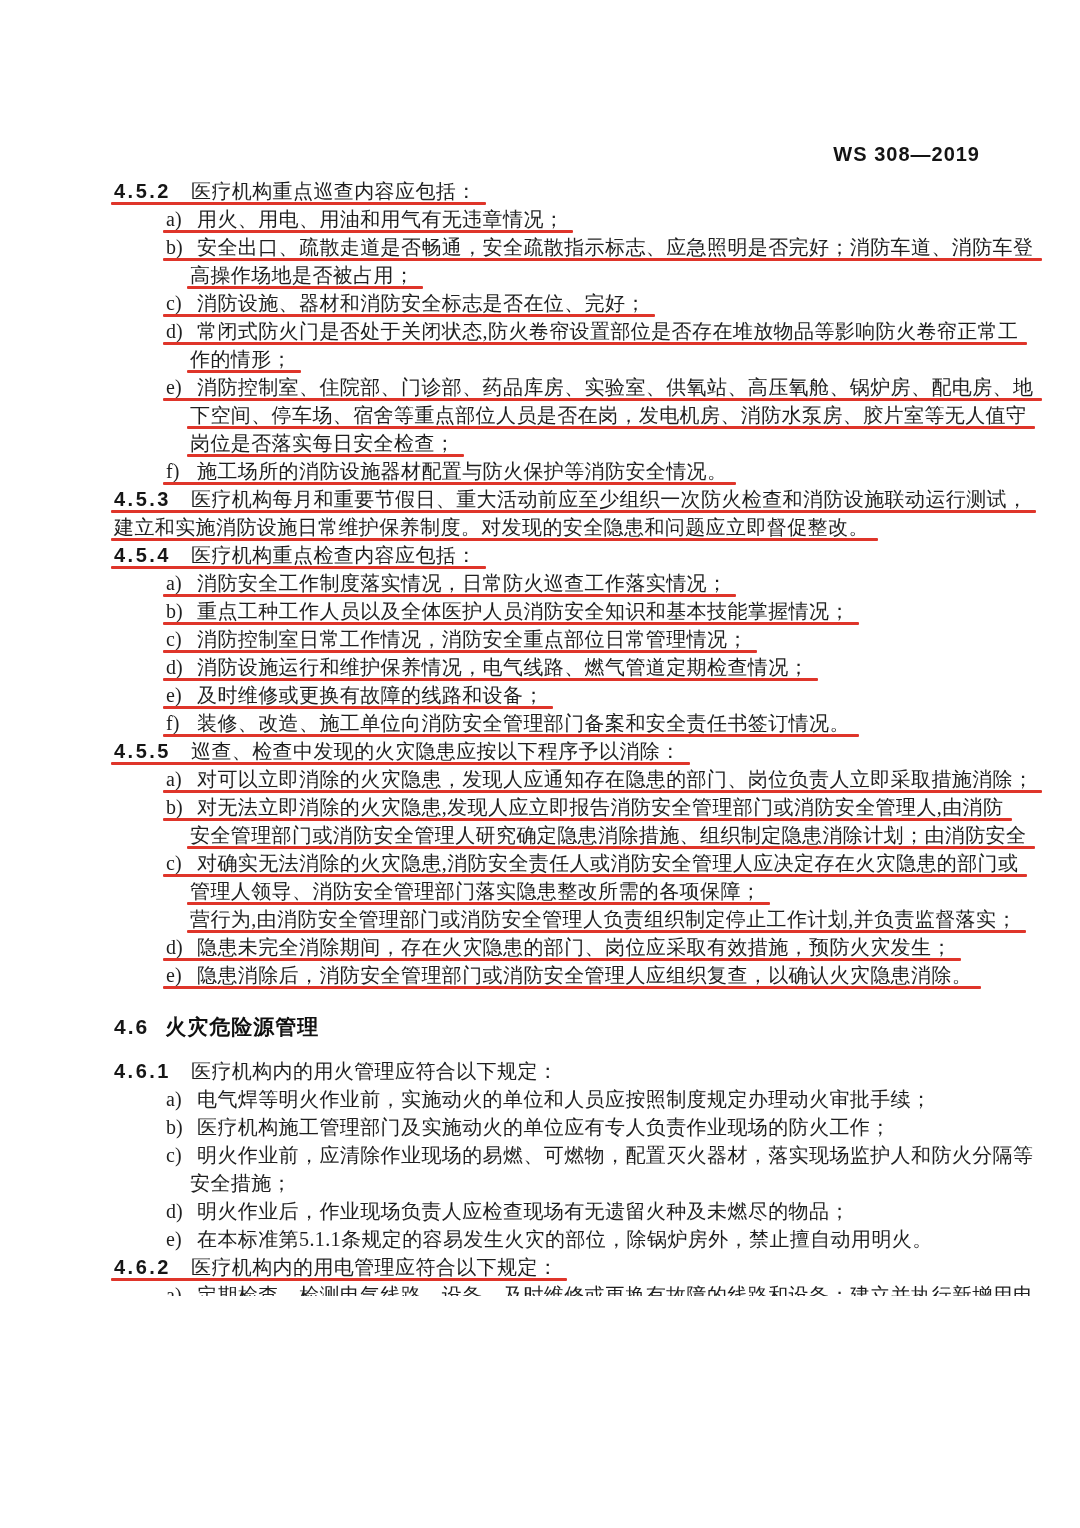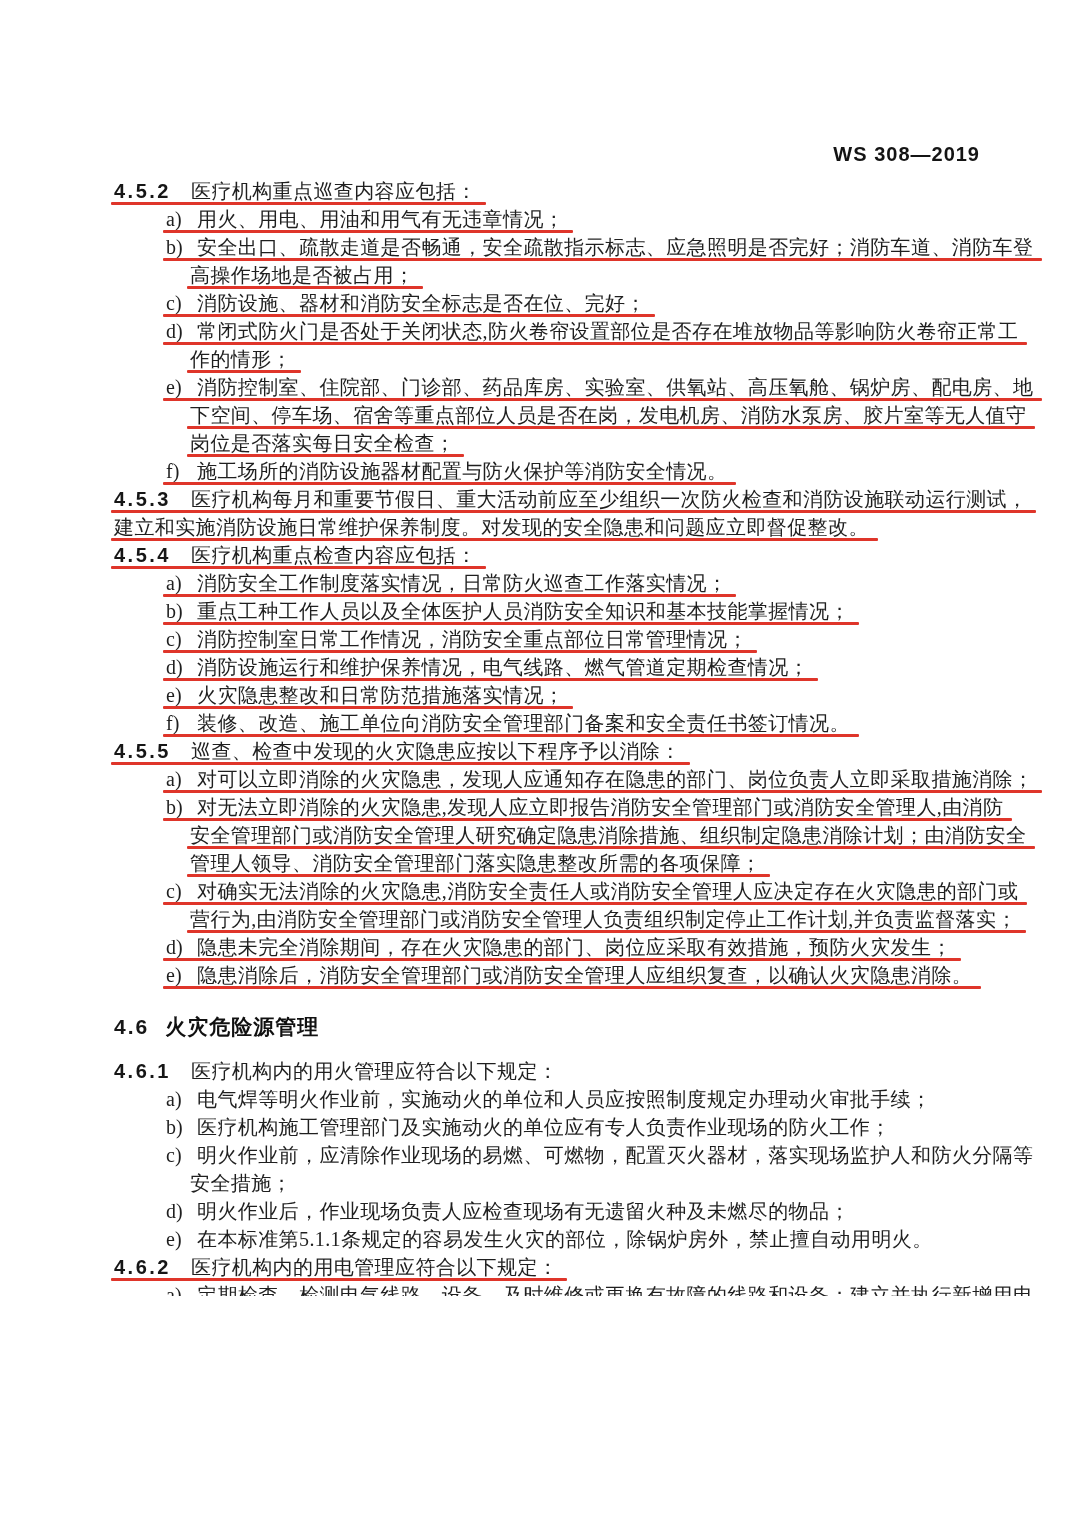--- a/index.html
+++ b/index.html
@@ -95,28 +95,28 @@
       <div class="ln k-cont ul"><span class="inner"><span class="txt">下空间、停车场、宿舍等重点部位人员是否在岗，发电机房、消防水泵房、胶片室等无人值守</span></span></div>
       <div class="ln k-cont ul"><span class="inner"><span class="txt">岗位是否落实每日安全检查；</span></span></div>
       <div class="ln k-item ul"><span class="inner"><span class="label">f)</span><span class="txt">施工场所的消防设施器材配置与防火保护等消防安全情况。</span></span></div>
       <div class="ln k-section ul"><span class="inner"><span class="num">4.5.3</span><span class="txt">医疗机构每月和重要节假日、重大活动前应至少组织一次防火检查和消防设施联动运行测试，</span></span></div>
       <div class="ln k-flush ul"><span class="inner"><span class="txt">建立和实施消防设施日常维护保养制度。对发现的安全隐患和问题应立即督促整改。</span></span></div>
       <div class="ln k-section ul"><span class="inner"><span class="num">4.5.4</span><span class="txt">医疗机构重点检查内容应包括：</span></span></div>
       <div class="ln k-item ul"><span class="inner"><span class="label">a)</span><span class="txt">消防安全工作制度落实情况，日常防火巡查工作落实情况；</span></span></div>
       <div class="ln k-item ul"><span class="inner"><span class="label">b)</span><span class="txt">重点工种工作人员以及全体医护人员消防安全知识和基本技能掌握情况；</span></span></div>
       <div class="ln k-item ul"><span class="inner"><span class="label">c)</span><span class="txt">消防控制室日常工作情况，消防安全重点部位日常管理情况；</span></span></div>
       <div class="ln k-item ul"><span class="inner"><span class="label">d)</span><span class="txt">消防设施运行和维护保养情况，电气线路、燃气管道定期检查情况；</span></span></div>
-      <div class="ln k-item ul"><span class="inner"><span class="label">e)</span><span class="txt">火灾隐患整改和日常防范措施落实情况；</span></span></div>
+      <div class="ln k-item ul"><span class="inner"><span class="label">e)</span><span class="txt">及时维修或更换有故障的线路和设备；</span></span></div>
       <div class="ln k-item ul"><span class="inner"><span class="label">f)</span><span class="txt">装修、改造、施工单位向消防安全管理部门备案和安全责任书签订情况。</span></span></div>
       <div class="ln k-section ul"><span class="inner"><span class="num">4.5.5</span><span class="txt">巡查、检查中发现的火灾隐患应按以下程序予以消除：</span></span></div>
       <div class="ln k-item ul"><span class="inner"><span class="label">a)</span><span class="txt">对可以立即消除的火灾隐患，发现人应通知存在隐患的部门、岗位负责人立即采取措施消除；</span></span></div>
       <div class="ln k-item ul"><span class="inner"><span class="label">b)</span><span class="txt">对无法立即消除的火灾隐患,发现人应立即报告消防安全管理部门或消防安全管理人,由消防</span></span></div>
       <div class="ln k-cont ul"><span class="inner"><span class="txt">安全管理部门或消防安全管理人研究确定隐患消除措施、组织制定隐患消除计划；由消防安全</span></span></div>
+      <div class="ln k-item ul"><span class="inner"><span class="label">c)</span><span class="txt">对确实无法消除的火灾隐患,消防安全责任人或消防安全管理人应决定存在火灾隐患的部门或</span></span></div>
       <div class="ln k-cont ul"><span class="inner"><span class="txt">管理人领导、消防安全管理部门落实隐患整改所需的各项保障；</span></span></div>
-      <div class="ln k-item ul"><span class="inner"><span class="label">c)</span><span class="txt">对确实无法消除的火灾隐患,消防安全责任人或消防安全管理人应决定存在火灾隐患的部门或</span></span></div>
       <div class="ln k-cont ul"><span class="inner"><span class="txt">营行为,由消防安全管理部门或消防安全管理人负责组织制定停止工作计划,并负责监督落实；</span></span></div>
       <div class="ln k-item ul"><span class="inner"><span class="label">d)</span><span class="txt">隐患未完全消除期间，存在火灾隐患的部门、岗位应采取有效措施，预防火灾发生；</span></span></div>
       <div class="ln k-item ul"><span class="inner"><span class="label">e)</span><span class="txt">隐患消除后，消防安全管理部门或消防安全管理人应组织复查，以确认火灾隐患消除。</span></span></div>
       <div class="ln k-heading" style="margin-top: 24px;"><span class="inner"><span class="num">4.6</span><span class="txt">火灾危险源管理</span></span></div>
       <div class="ln k-section" style="margin-top: 16px;"><span class="inner"><span class="num">4.6.1</span><span class="txt">医疗机构内的用火管理应符合以下规定：</span></span></div>
       <div class="ln k-item"><span class="inner"><span class="label">a)</span><span class="txt">电气焊等明火作业前，实施动火的单位和人员应按照制度规定办理动火审批手续；</span></span></div>
       <div class="ln k-item"><span class="inner"><span class="label">b)</span><span class="txt">医疗机构施工管理部门及实施动火的单位应有专人负责作业现场的防火工作；</span></span></div>
       <div class="ln k-item"><span class="inner"><span class="label">c)</span><span class="txt">明火作业前，应清除作业现场的易燃、可燃物，配置灭火器材，落实现场监护人和防火分隔等</span></span></div>
       <div class="ln k-cont"><span class="inner"><span class="txt">安全措施；</span></span></div>
       <div class="ln k-item"><span class="inner"><span class="label">d)</span><span class="txt">明火作业后，作业现场负责人应检查现场有无遗留火种及未燃尽的物品；</span></span></div>

